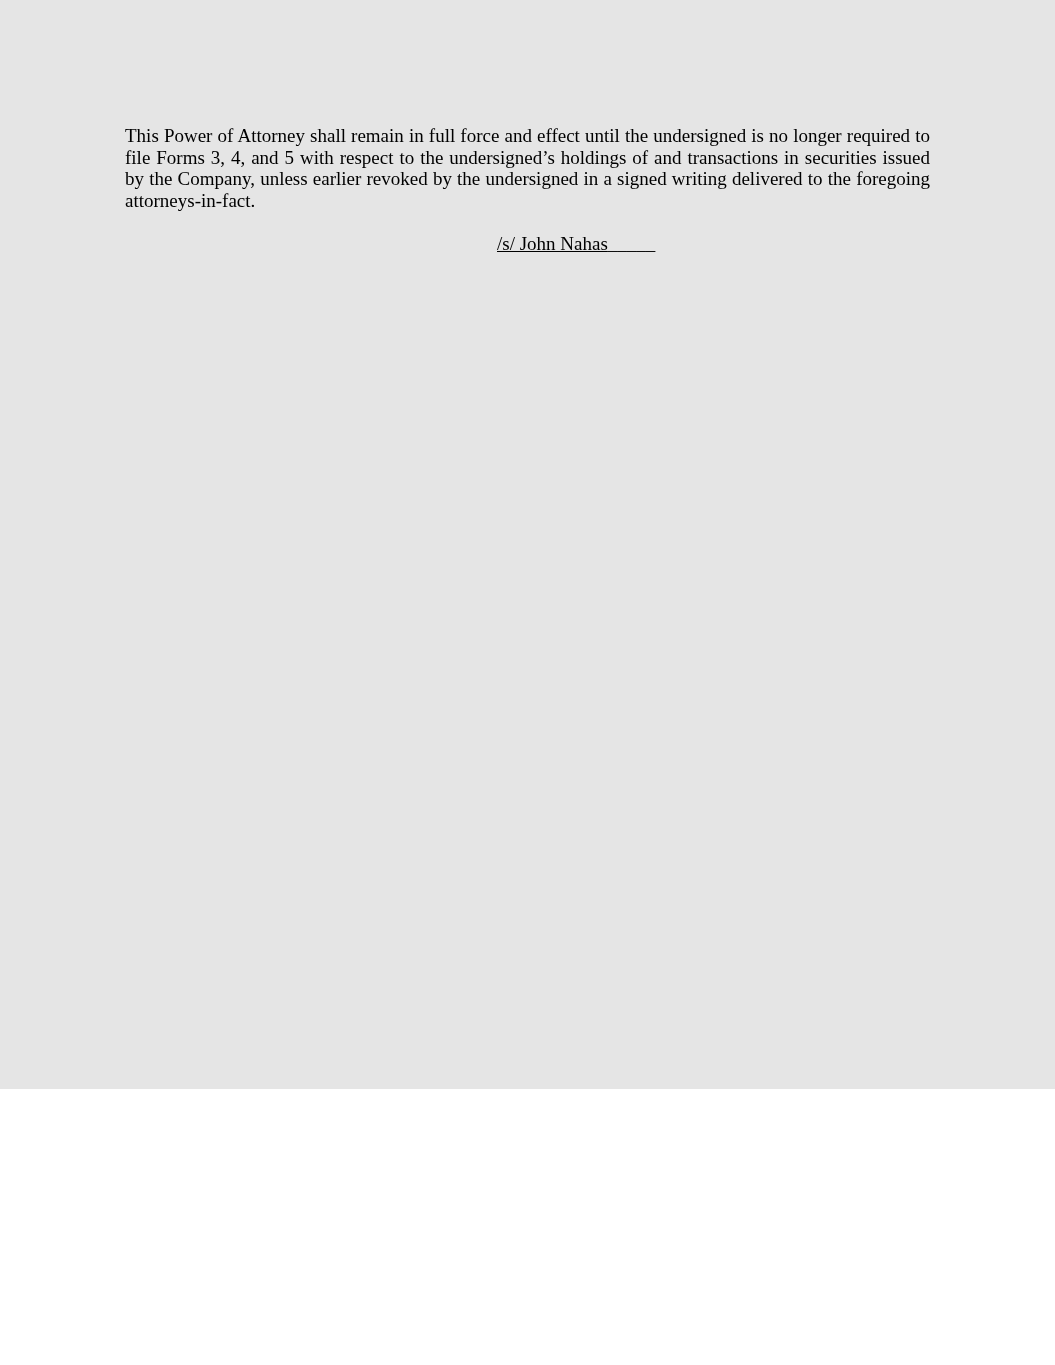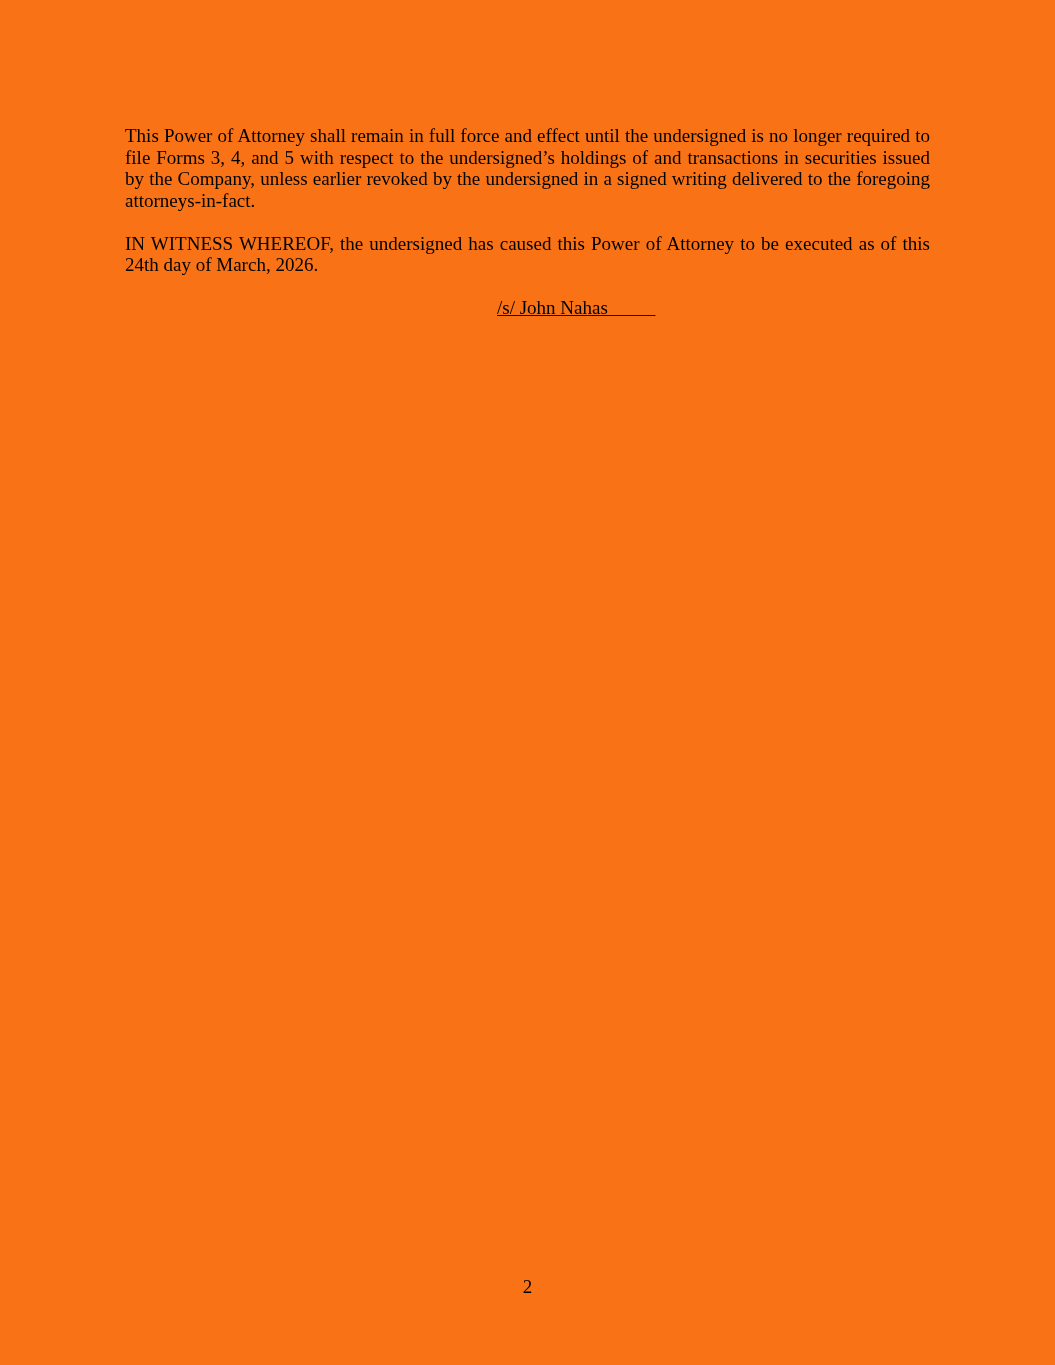--- a/index.html
+++ b/index.html
@@ -3,22 +3,22 @@
 <meta charset="utf-8">
 <style>
   html, body {
     margin: 0;
     padding: 0;
     background: #ffffff;
   }
   .page {
     position: relative;
     width: 1055px;
-    height: 1365px;
-    background: #f97316;
+    height: 1089px;
+    background: #e5e5e5;
     color: #000000;
     font-family: "Liberation Serif", "DejaVu Serif", serif;
     font-size: 19px;
     line-height: 21.5px;
     overflow: hidden;
   }
   .content {
     position: absolute;
     left: 125px;
     top: 125px;
@@ -41,19 +41,18 @@
     width: 100%;
     text-align: center;
   }
 </style>
 </head>
 <body>
 
 <div class="page">
   <div class="content">
     <p class="para">This Power of Attorney shall remain in full force and effect until the undersigned is no longer required to file Forms 3, 4, and 5 with respect to the undersigned’s holdings of and transactions in securities issued by the Company, unless earlier revoked by the undersigned in a signed writing delivered to the foregoing attorneys-in-fact.</p>
-    <p class="para">IN WITNESS WHEREOF, the undersigned has caused this Power of Attorney to be executed as of this 24th day of March, 2026.</p>
     <div class="signature-block">
       <div><span class="sig-underlined">/s/ John Nahas</span><span>_____</span></div>
     </div>
   </div>
   <div class="page-footer">2</div>
 </div>
 
 </body></html>

